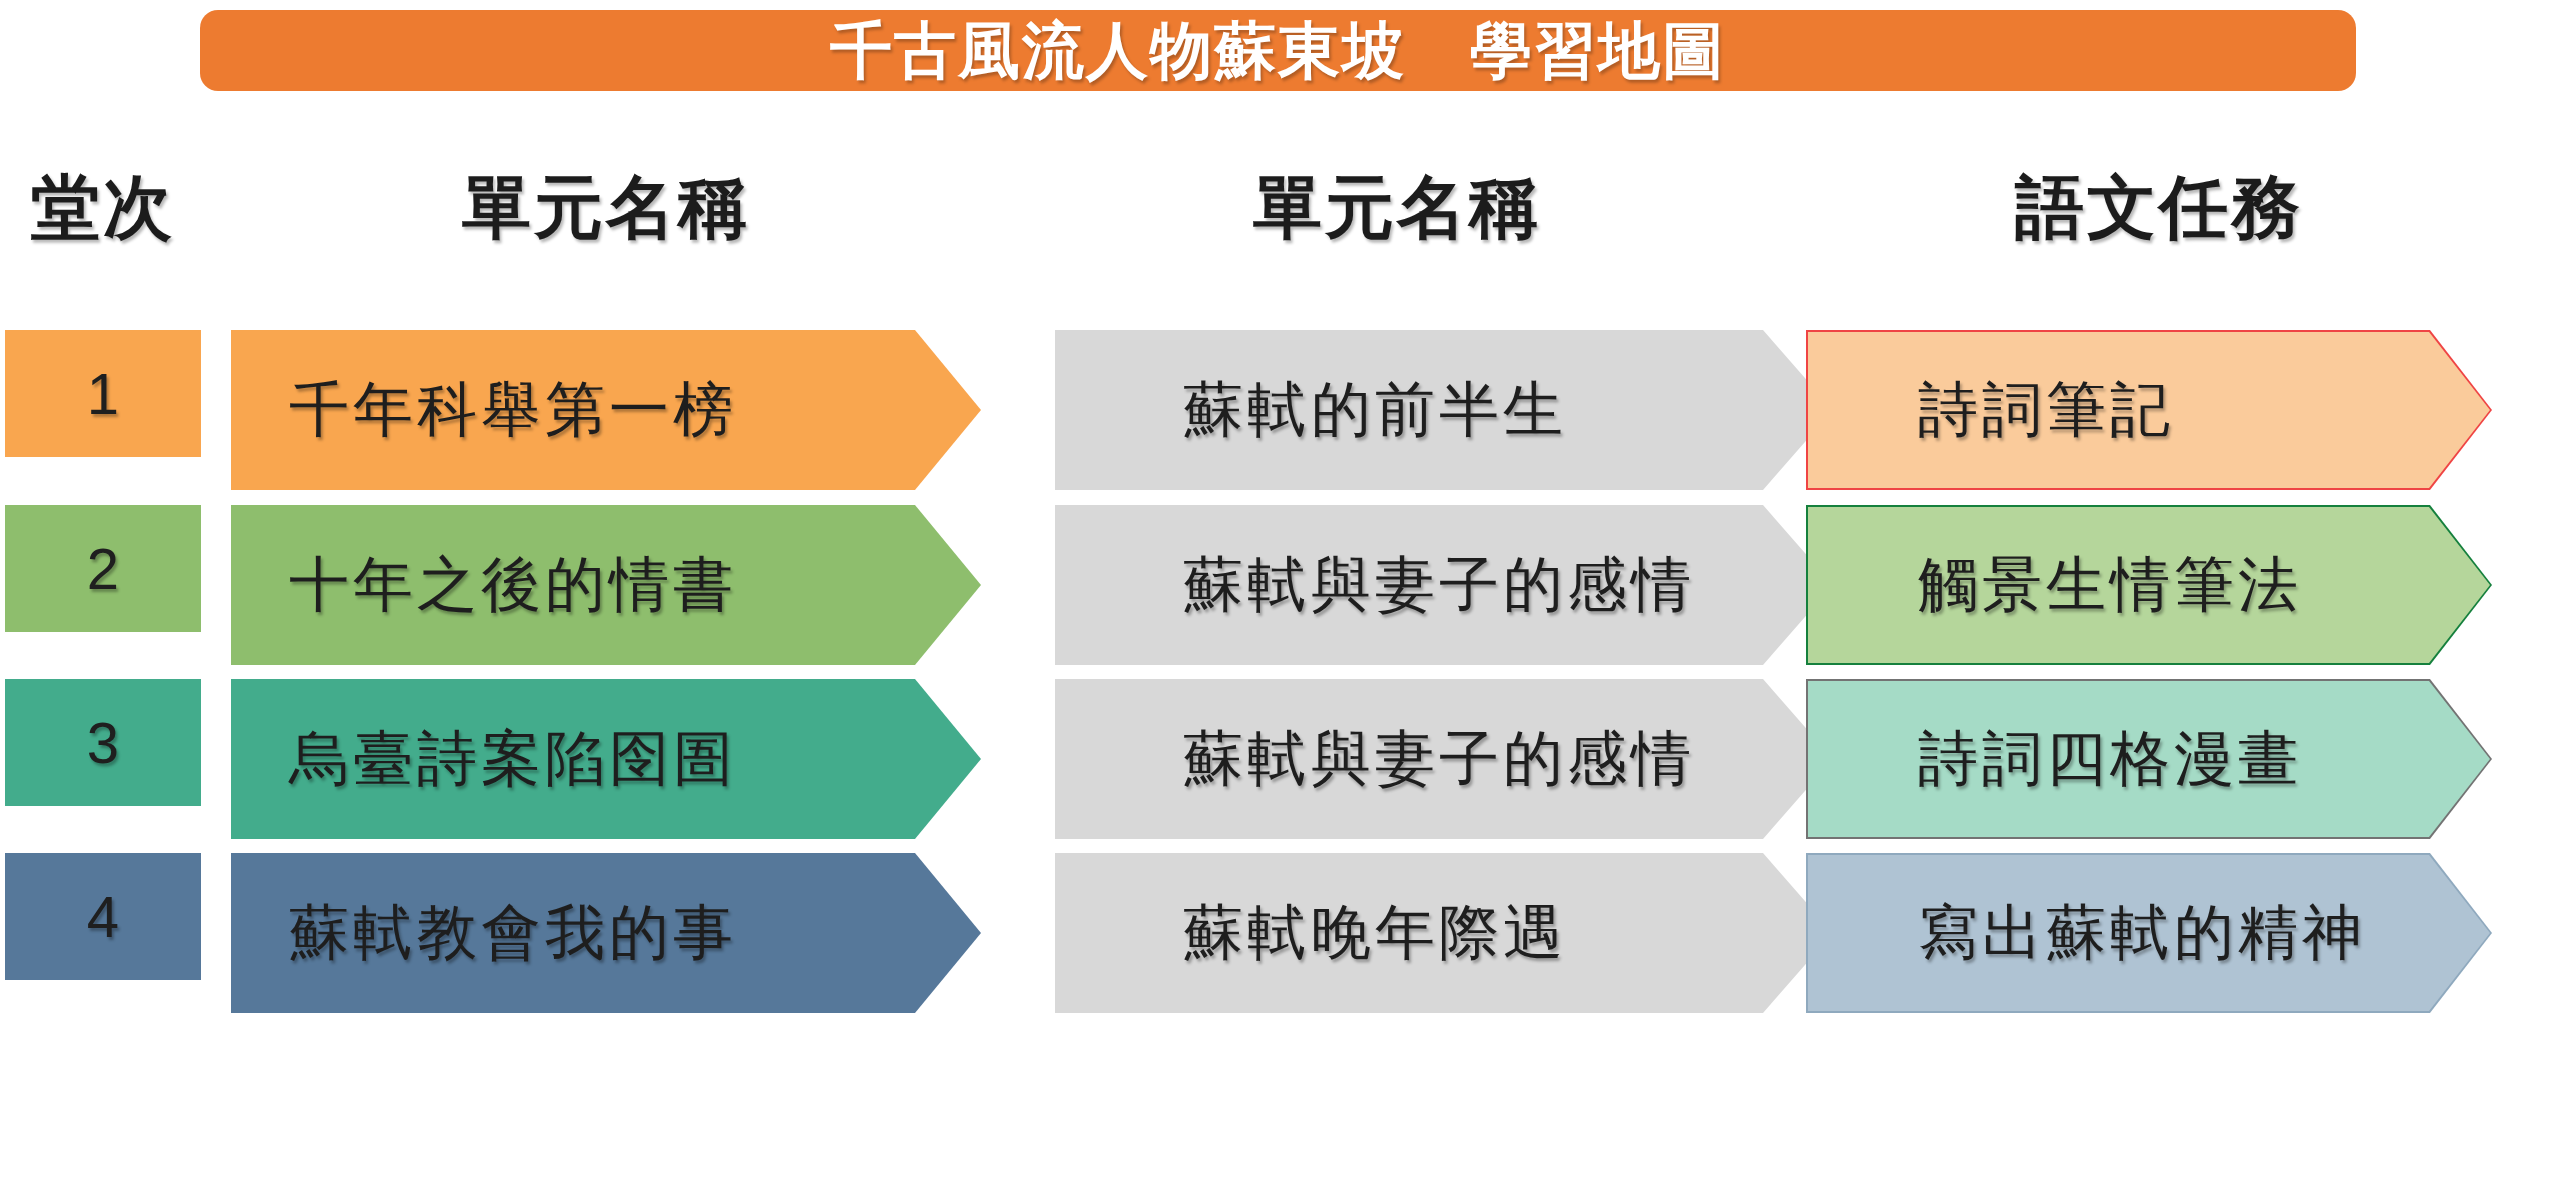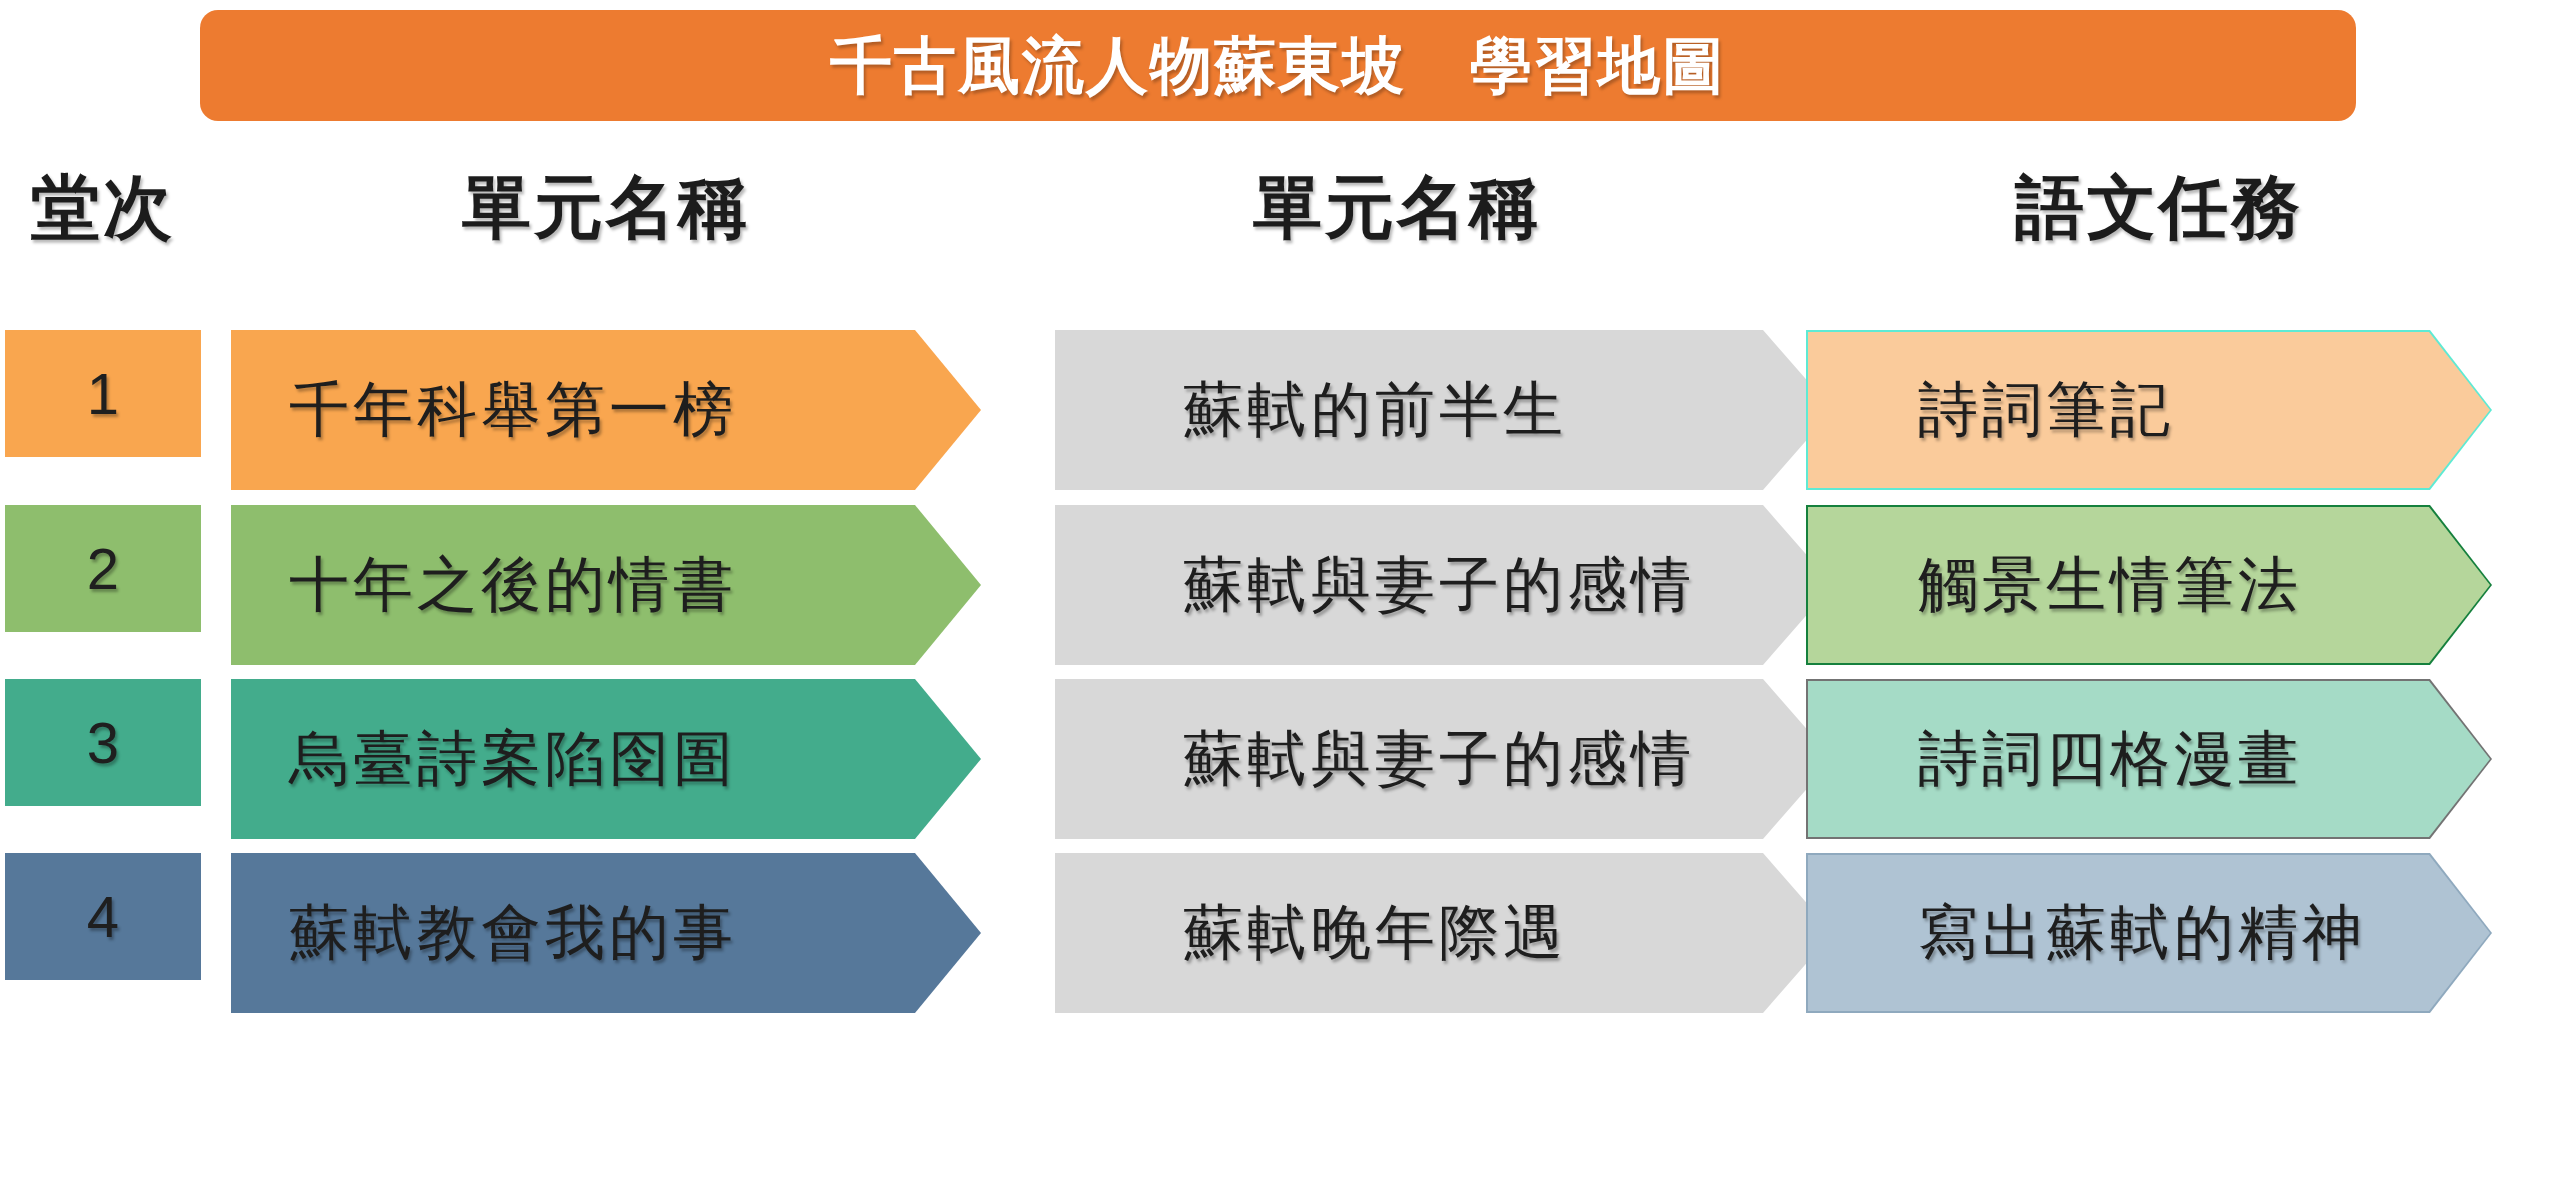--- a/index.html
+++ b/index.html
@@ -6,21 +6,21 @@
   .page{
     position:relative;
     width:2560px;height:1185px;
     background:#ffffff;
     overflow:hidden;
     font-family:"Liberation Sans", sans-serif;
     color:#1e1e1e;
   }
   
   .banner{
-    position:absolute;left:200px;top:10px;width:2156px;height:111px;
+    position:absolute;left:200px;top:10px;width:2156px;height:81px;
     border-radius:18px;
     display:flex;align-items:center;justify-content:center;
   }
   .banner-text{
     color:#ffffff;font-size:62px;font-weight:700;letter-spacing:2px;
     text-shadow:2px 3px 3px rgba(0,0,0,0.25);
     white-space:pre;
   }
   
   .col-header{
@@ -87,21 +87,21 @@
 
   <div id="rows-container">
     <div class="row" style="top: 330px;">
       <div class="num-box" style="background: rgb(249, 166, 79);">1</div>
       <div class="arrow arrow-unit" style="background: rgb(249, 166, 79);">
         <span class="arrow-label">千年科舉第一榜</span>
       </div>
       <div class="arrow arrow-focus" style="background: rgb(216, 216, 216);">
         <span class="arrow-label">蘇軾的前半生</span>
       </div>
-      <div class="arrow arrow-task" style="background: #5eead4;">
+      <div class="arrow arrow-task" style="background: #ef4444;">
         <div class="arrow-inner" style="background: rgb(250, 203, 155);"></div>
         <span class="arrow-label">詩詞筆記</span>
       </div>
     </div>
 
     <div class="row" style="top: 505px;">
       <div class="num-box" style="background: rgb(142, 190, 109);">2</div>
       <div class="arrow arrow-unit" style="background: rgb(142, 190, 109);">
         <span class="arrow-label">十年之後的情書</span>
       </div>

